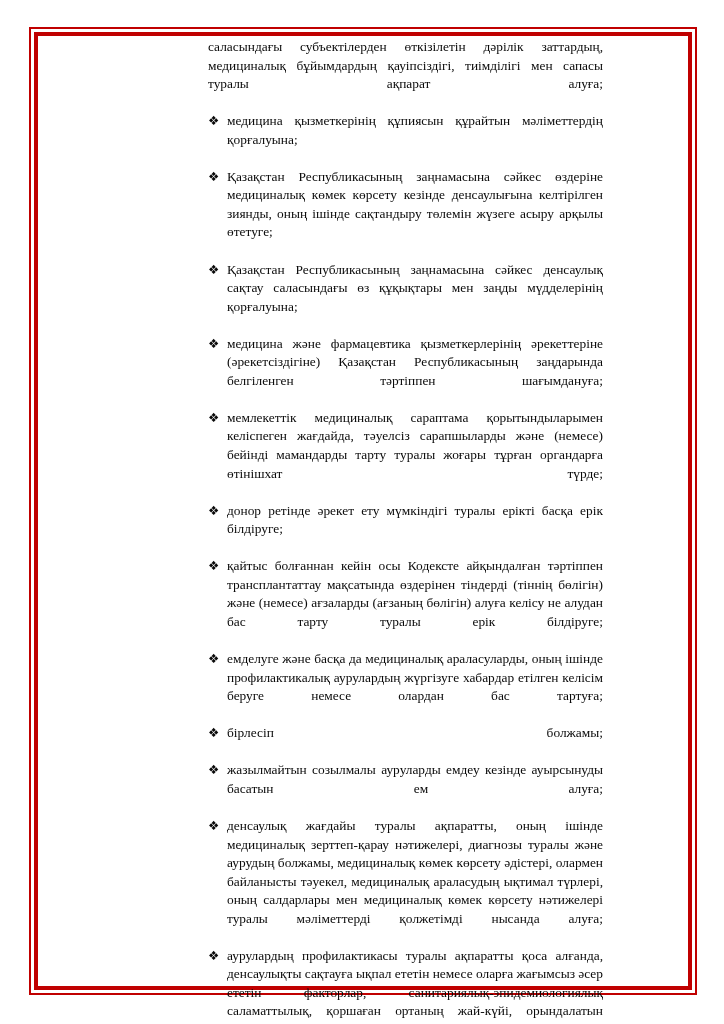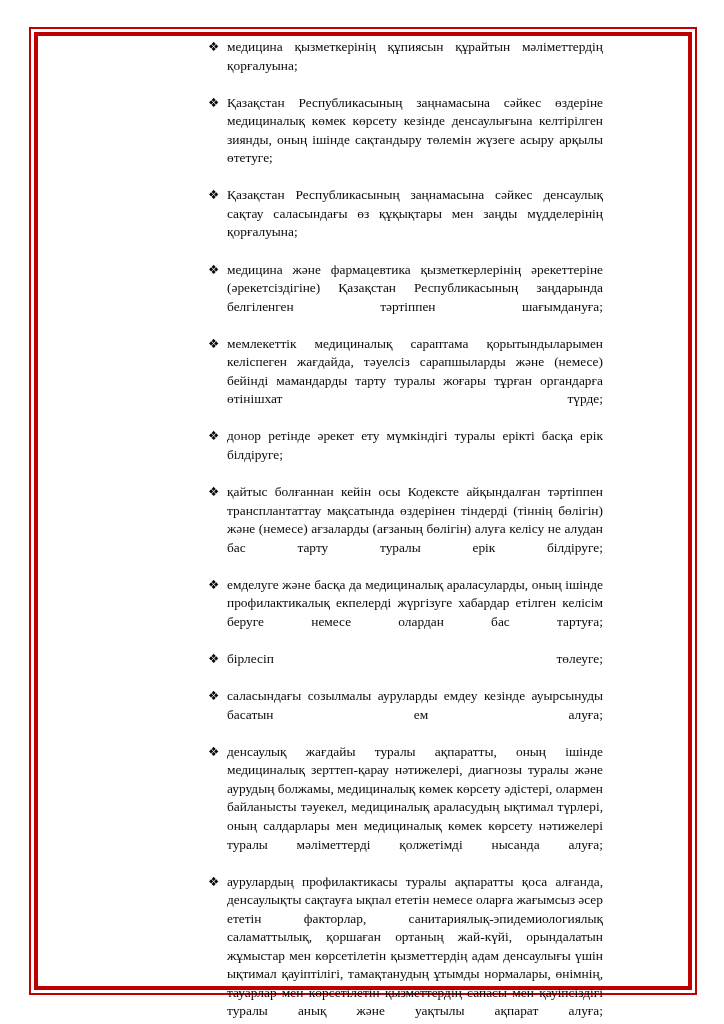--- a/index.html
+++ b/index.html
@@ -102,20 +102,21 @@
 </head>
 <body>
 
 <div id="page">
 
   <div id="border-outer"></div>
   <div id="border-inner"></div>
 
   <div id="content">
 
+    <p class="para cont">саласындағы субъектілерден өткізілетін дәрілік заттардың, медициналық бұйымдардың қауіпсіздігі, тиімділігі мен сапасы туралы ақпарат алуға;</p>
 
     <div class="para bullet">
       <span class="marker">❖</span>
       <span class="txt">медицина қызметкерінің құпиясын құрайтын мәліметтердің қорғалуына;</span>
     </div>
 
     <div class="para bullet">
       <span class="marker">❖</span>
       <span class="txt">Қазақстан Республикасының заңнамасына сәйкес өздеріне медициналық көмек көрсету кезінде денсаулығына келтірілген зиянды, оның ішінде сақтандыру төлемін жүзеге асыру арқылы өтетуге;</span>
     </div>
@@ -140,31 +141,31 @@
       <span class="txt">донор ретінде әрекет ету мүмкіндігі туралы ерікті басқа ерік білдіруге;</span>
     </div>
 
     <div class="para bullet">
       <span class="marker">❖</span>
       <span class="txt">қайтыс болғаннан кейін осы Кодексте айқындалған тәртіппен трансплантаттау мақсатында өздерінен тіндерді (тіннің бөлігін) және (немесе) ағзаларды (ағзаның бөлігін) алуға келісу не алудан бас тарту туралы ерік білдіруге;</span>
     </div>
 
     <div class="para bullet">
       <span class="marker">❖</span>
-      <span class="txt">емделуге және басқа да медициналық араласуларды, оның ішінде профилактикалық екпелерді жүргізуге хабардар етілген келісім беруге немесе олардан бас тартуға;</span>
+      <span class="txt">емделуге және басқа да медициналық араласуларды, оның ішінде профилактикалық аурулардың жүргізуге хабардар етілген келісім беруге немесе олардан бас тартуға;</span>
     </div>
 
     <div class="para bullet">
       <span class="marker">❖</span>
-      <span class="txt">бірлесіп төлеуге;</span>
+      <span class="txt">бірлесіп болжамы;</span>
     </div>
 
     <div class="para bullet">
       <span class="marker">❖</span>
-      <span class="txt">саласындағы созылмалы ауруларды емдеу кезінде ауырсынуды басатын ем алуға;</span>
+      <span class="txt">жазылмайтын созылмалы ауруларды емдеу кезінде ауырсынуды басатын ем алуға;</span>
     </div>
 
     <div class="para bullet">
       <span class="marker">❖</span>
       <span class="txt">денсаулық жағдайы туралы ақпаратты, оның ішінде медициналық зерттеп-қарау нәтижелері, диагнозы туралы және аурудың болжамы, медициналық көмек көрсету әдістері, олармен байланысты тәуекел, медициналық араласудың ықтимал түрлері, оның салдарлары мен медициналық көмек көрсету нәтижелері туралы мәліметтерді қолжетімді нысанда алуға;</span>
     </div>
 
     <div class="para bullet">
       <span class="marker">❖</span>
       <span class="txt">аурулардың профилактикасы туралы ақпаратты қоса алғанда, денсаулықты сақтауға ықпал ететін немесе оларға жағымсыз әсер ететін факторлар, санитариялық-эпидемиологиялық саламаттылық, қоршаған ортаның жай-күйі, орындалатын жұмыстар мен көрсетілетін қызметтердің адам денсаулығы үшін ықтимал қауіптілігі, тамақтанудың ұтымды нормалары, өнімнің, тауарлар мен көрсетілетін қызметтердің сапасы мен қауіпсіздігі туралы анық және уақтылы ақпарат алуға;</span>

